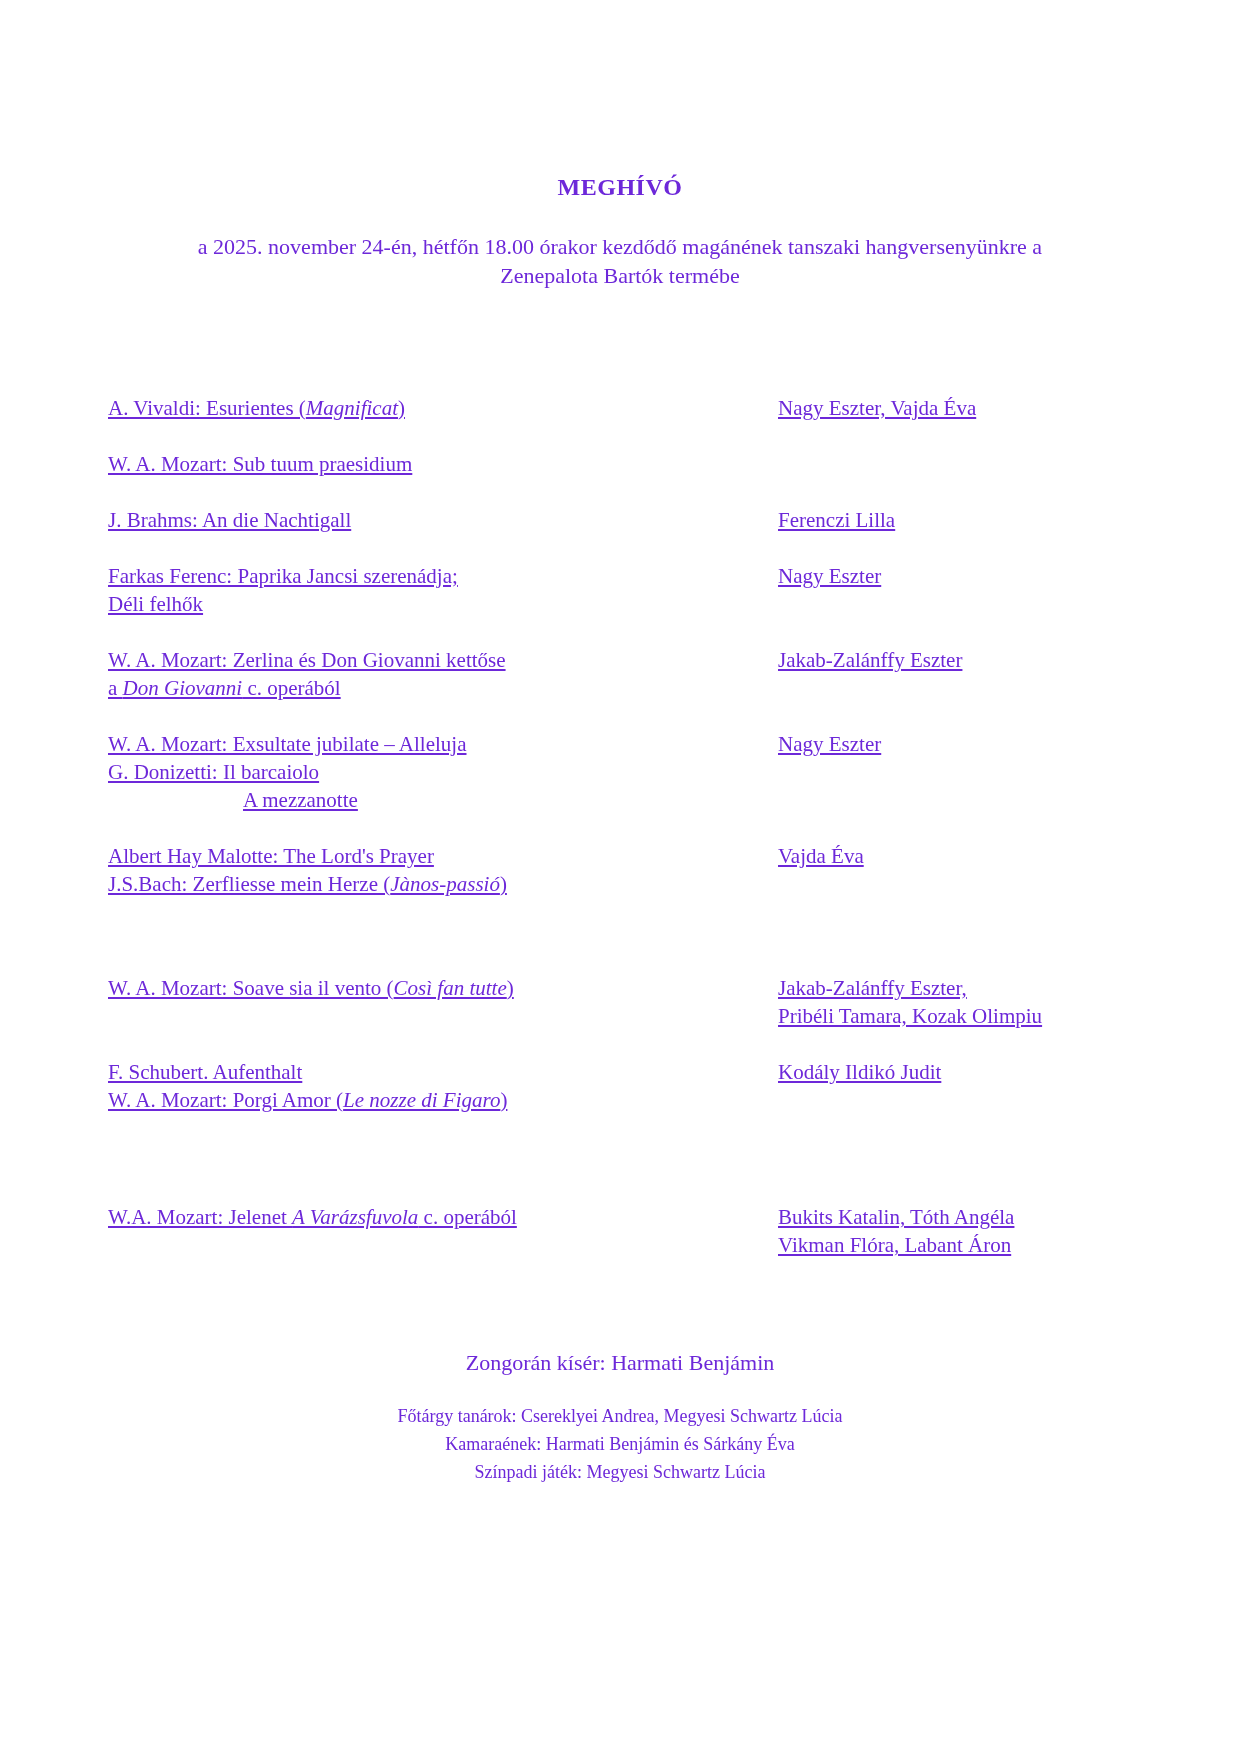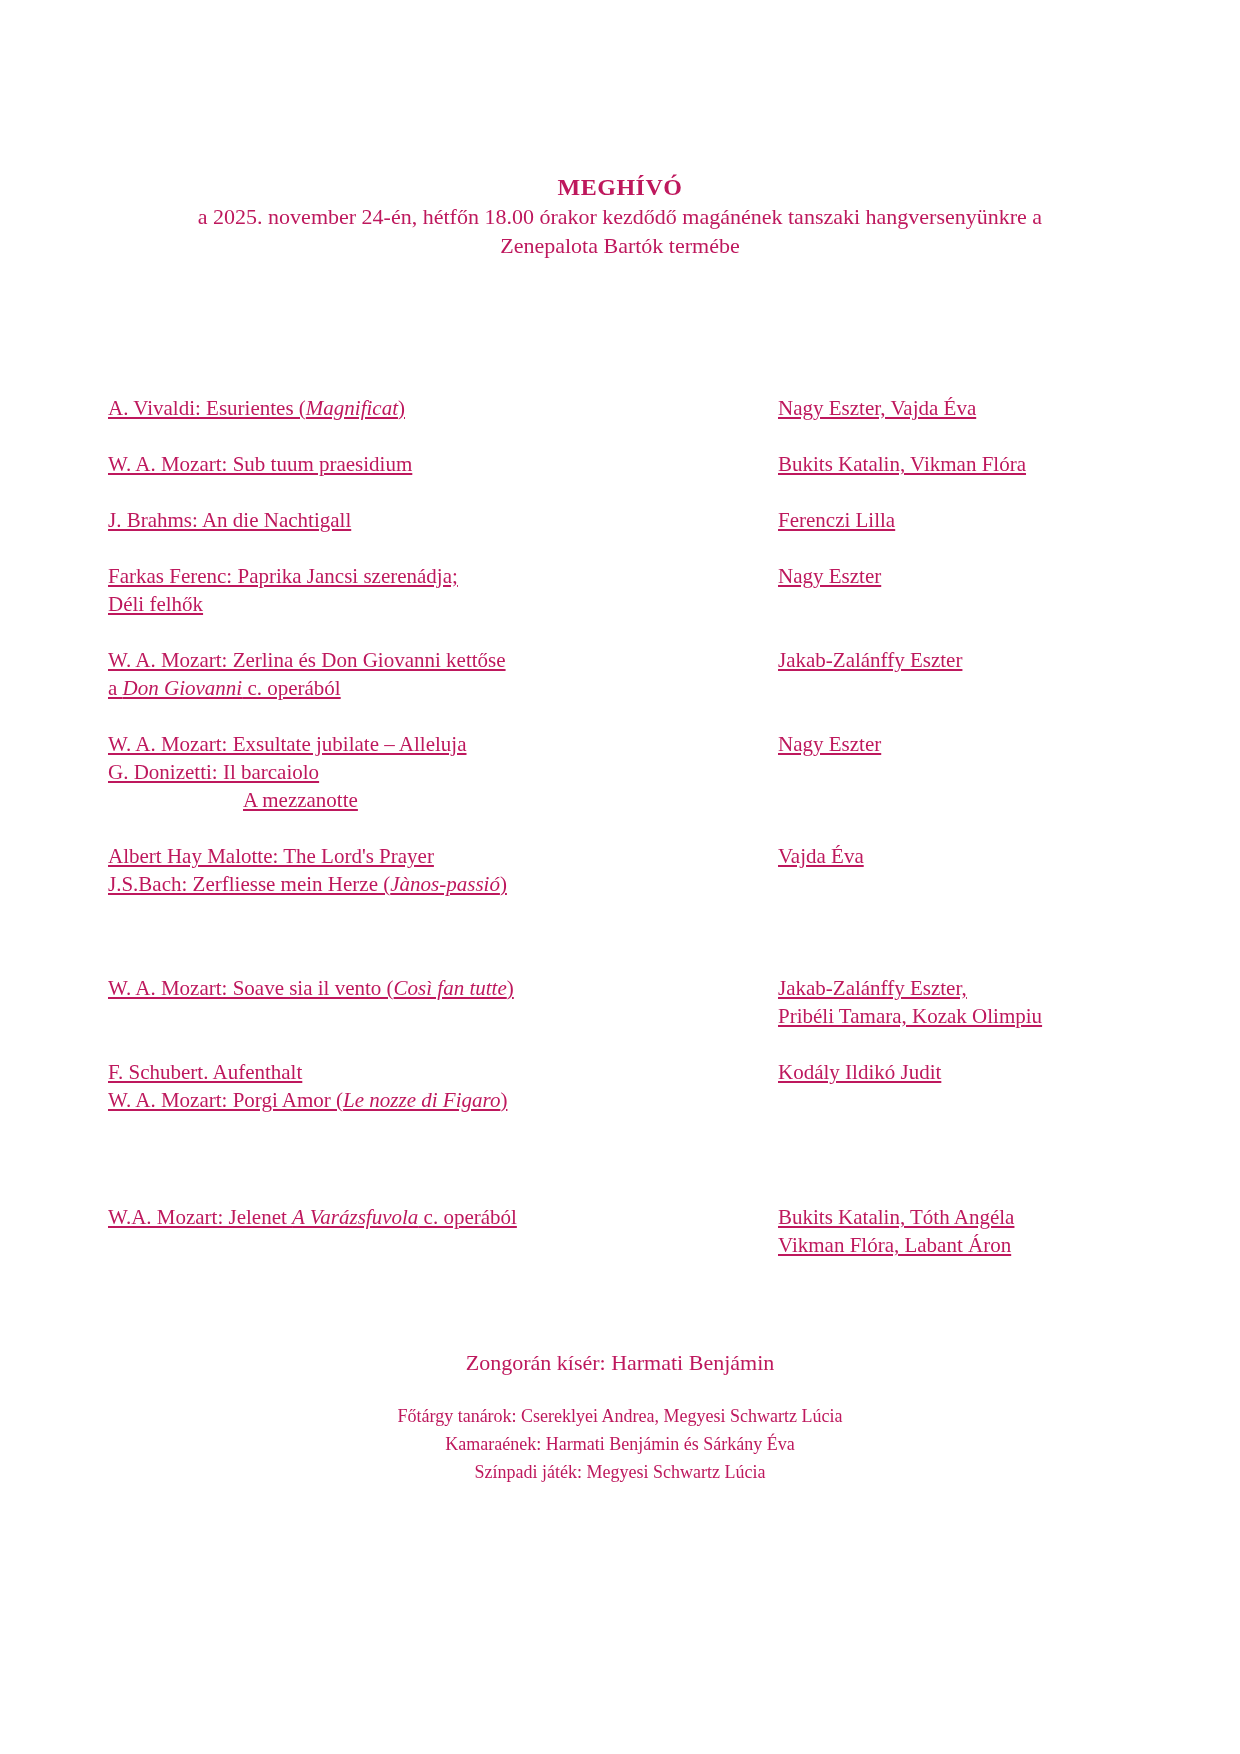--- a/index.html
+++ b/index.html
@@ -2,40 +2,40 @@
 <html lang="hu"><head>
 <meta charset="utf-8">
 <style>
   html, body { margin: 0; padding: 0; background: #e9e9e9; }
   .page {
     position: relative;
     width: 1240px;
     height: 1754px;
     margin: 0 auto;
     background: #ffffff;
-    color: #be185d;
+    color: #6d28d9;
     font-family: "Liberation Serif", "DejaVu Serif", serif;
     overflow: hidden;
   }
   .doc-header {
     position: absolute;
     top: 172px;
     left: 0;
     width: 100%;
     text-align: center;
   }
   .doc-title {
     margin: 0;
     font-size: 24px;
     line-height: 30px;
     font-weight: bold;
     letter-spacing: 0.5px;
   }
   .doc-subtitle {
-    margin: 0 auto 0;
+    margin: 30px auto 0;
     width: 1010px;
     font-size: 22px;
     line-height: 29px;
   }
   .program {
     position: absolute;
     top: 394px;
     left: 108px;
     width: 1072px;
     font-size: 21px;
@@ -86,23 +86,20 @@
         <div class="piece-col">
           <div class="piece-line"><span>A. Vivaldi: Esurientes (</span><span class="it">Magnificat</span><span>)</span></div>
         </div>
         <div class="performer-col">
           <div class="performer-line">Nagy Eszter, Vajda Éva</div>
         </div>
       </div>
       <div class="program-row">
         <div class="piece-col">
           <div class="piece-line"><span>W. A. Mozart: Sub tuum praesidium</span></div>
-        </div>
-        <div class="performer-col">
-          <div class="performer-line">Bukits Katalin, Vikman Flóra</div>
         </div>
       </div>
       <div class="program-row">
         <div class="piece-col">
           <div class="piece-line"><span>J. Brahms: An die Nachtigall</span></div>
         </div>
         <div class="performer-col">
           <div class="performer-line">Ferenczi Lilla</div>
         </div>
       </div>

